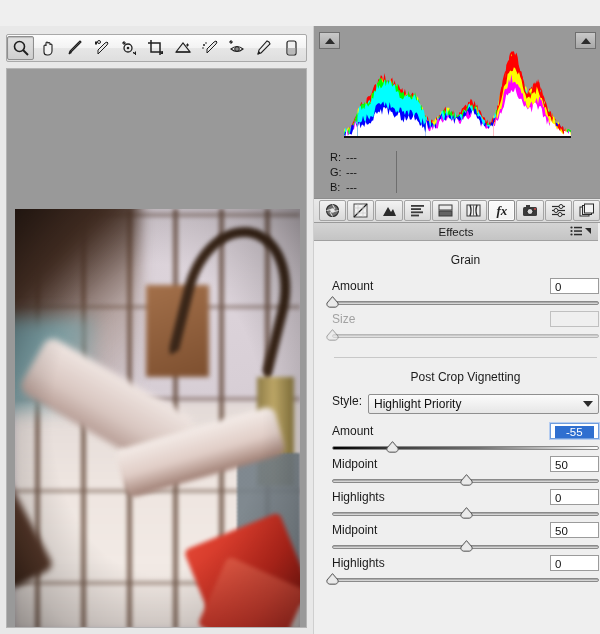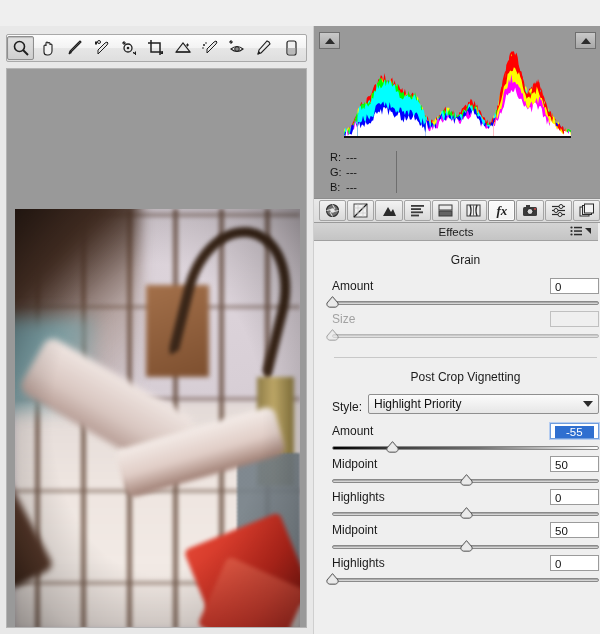--- a/index.html
+++ b/index.html
@@ -280,21 +280,21 @@
   .track.grad .bar{
     background:linear-gradient(to right,#000000 0%, #3a3a3a 22%, #6f6f6f 55%, #ffffff 100%);
   }
   .track .knob{
     position:absolute;top:0px;width:13px;height:12px;margin-left:-6px;
   }
   .track .knob svg{display:block;}
   .track.dis .bar{opacity:.55;}
   .track.dis .knob{opacity:.5;}
 
-  .selectrow{display:flex;align-items:flex-end;height:20px;margin:6px 0 8px 0;}
+  .selectrow{display:flex;align-items:flex-start;height:20px;margin:6px 0 8px 0;}
   .selectrow .slbl{font-size:12px;margin-right:6px;}
   .select{
     flex:1;height:20px;
     background:linear-gradient(to bottom,#fbfbfb,#e6e6e6);
     border:1px solid #8f8f8f;border-radius:2px;
     display:flex;align-items:center;justify-content:space-between;
     padding:0 5px;box-sizing:border-box;
     font-size:12px;color:#111;
   }
   .select .arrow{

